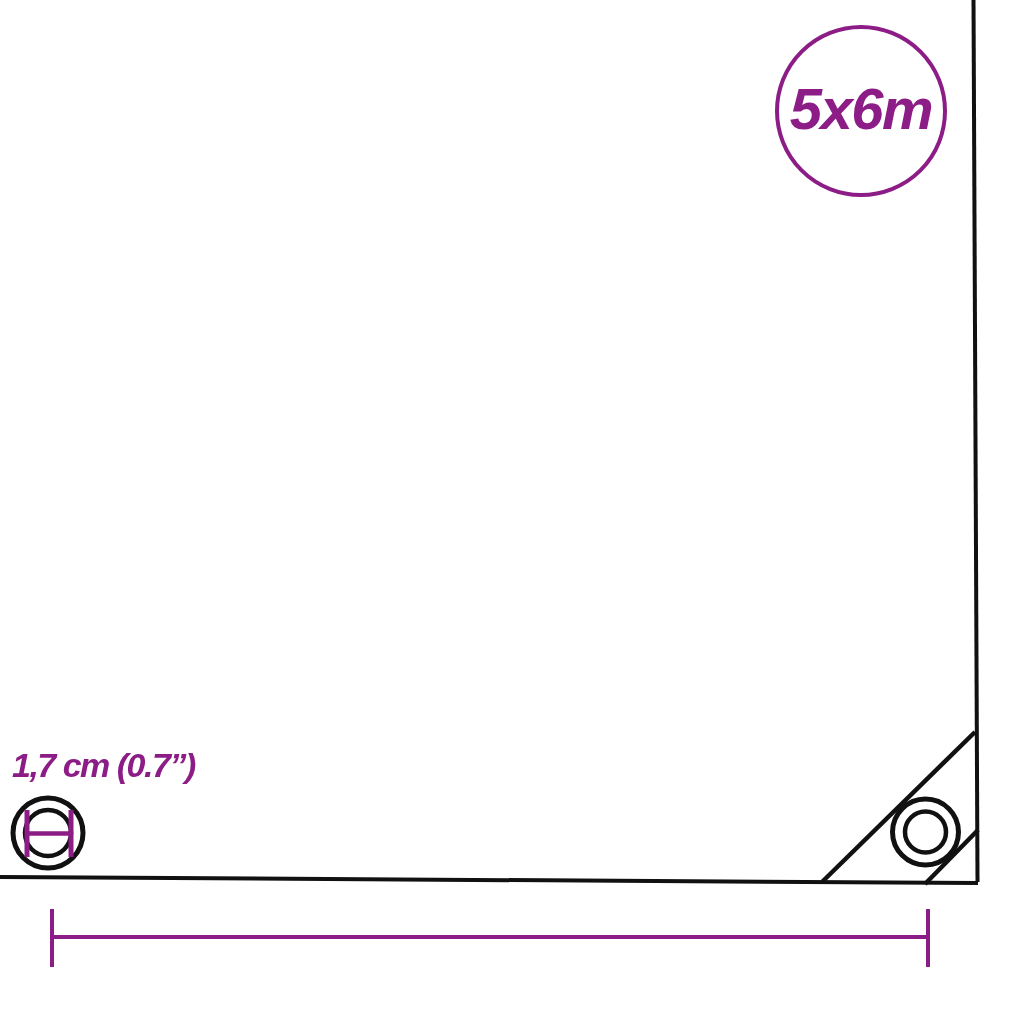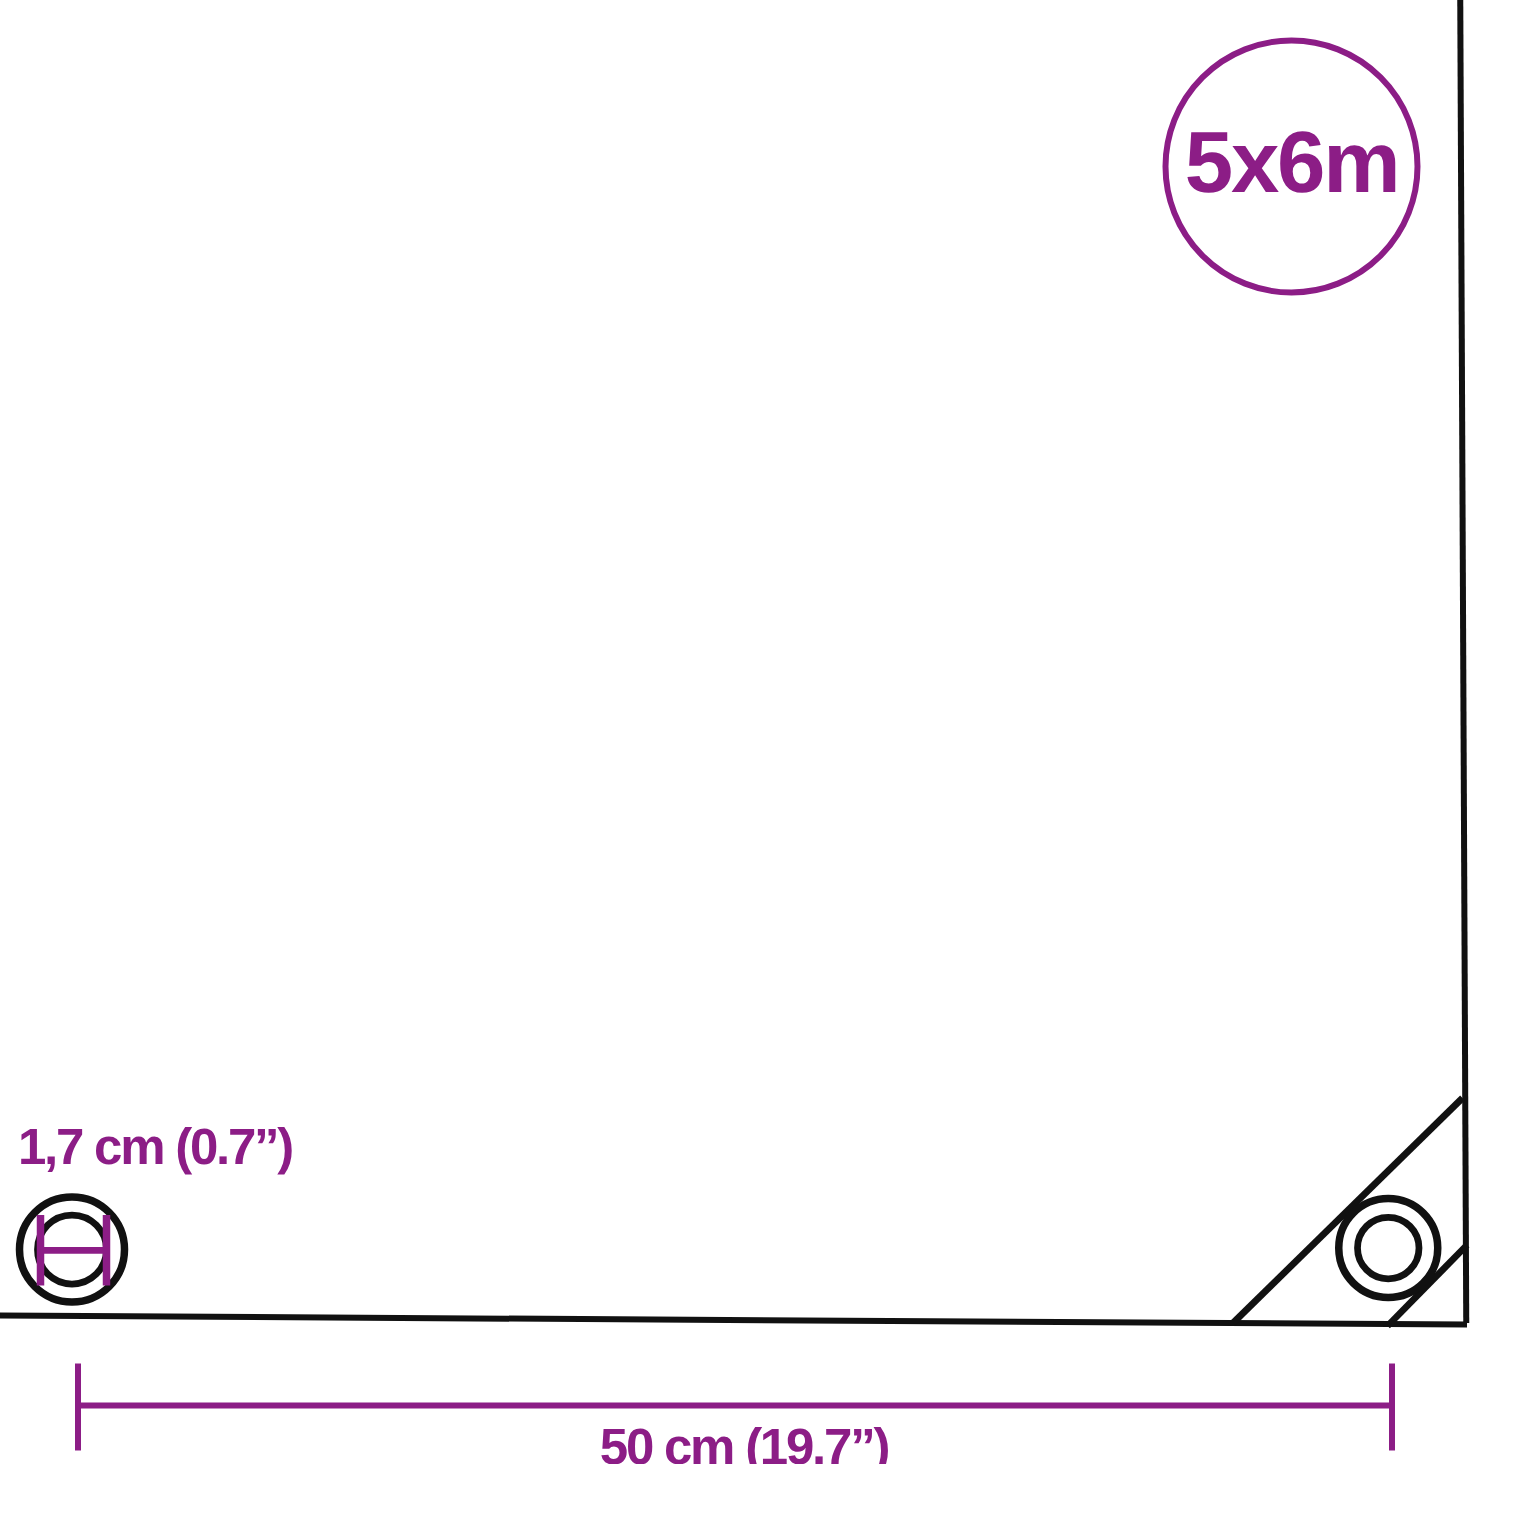--- a/index.html
+++ b/index.html
@@ -9,20 +9,21 @@
   }
   * { margin: 0; padding: 0; box-sizing: border-box; }
   html, body { background: var(--background); }
   .canvas {
     position: relative;
     width: 1024px;
     height: 976px;
     background: var(--background);
     overflow: hidden;
     font-family: "Liberation Sans", sans-serif;
+    font-style: italic;
   }
   .lineart {
     position: absolute;
     left: 0; top: 0;
     width: 1024px; height: 1024px;
   }
   .stroke-line   { stroke: var(--line);   fill: none; }
   .stroke-accent { stroke: var(--accent); fill: none; }
   .size-badge {
     position: absolute;
@@ -101,15 +102,14 @@
     </g>
 
   </svg>
 
   <div class="size-badge">
     <span class="size-badge-label">5x6m</span>
   </div>
 
   <div class="measure-label eyelet-diameter-label">1,7 cm (0.7”)</div>
 
-  <div class="measure-label eyelet-spacing-label">50 cm (19.7”)</div>
 
 </div>
 
 </body></html>

